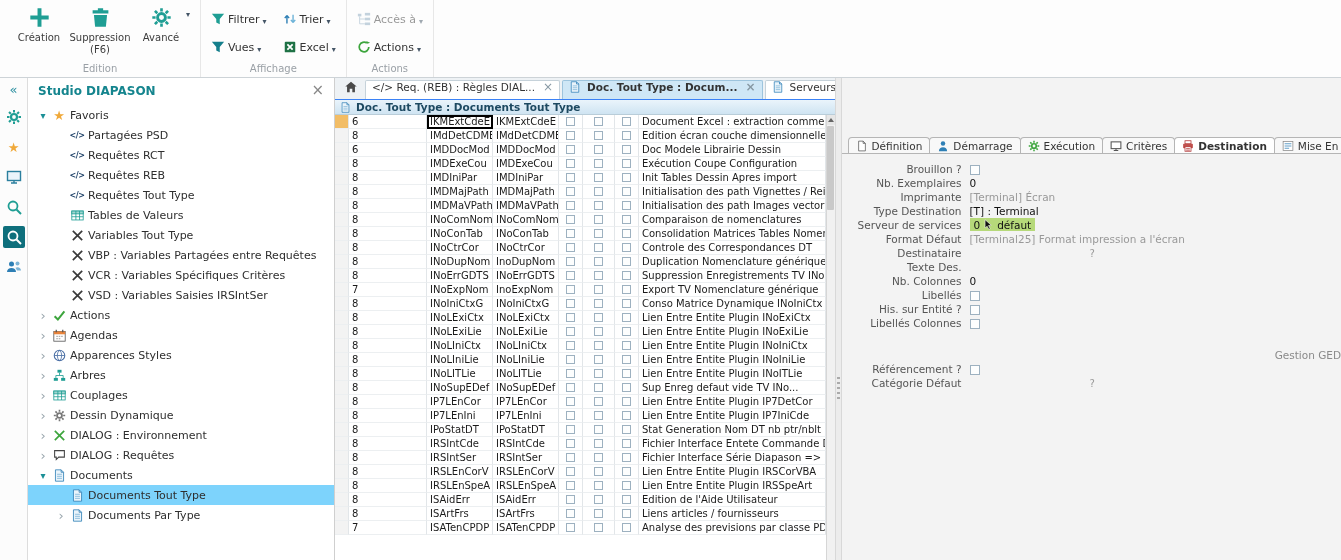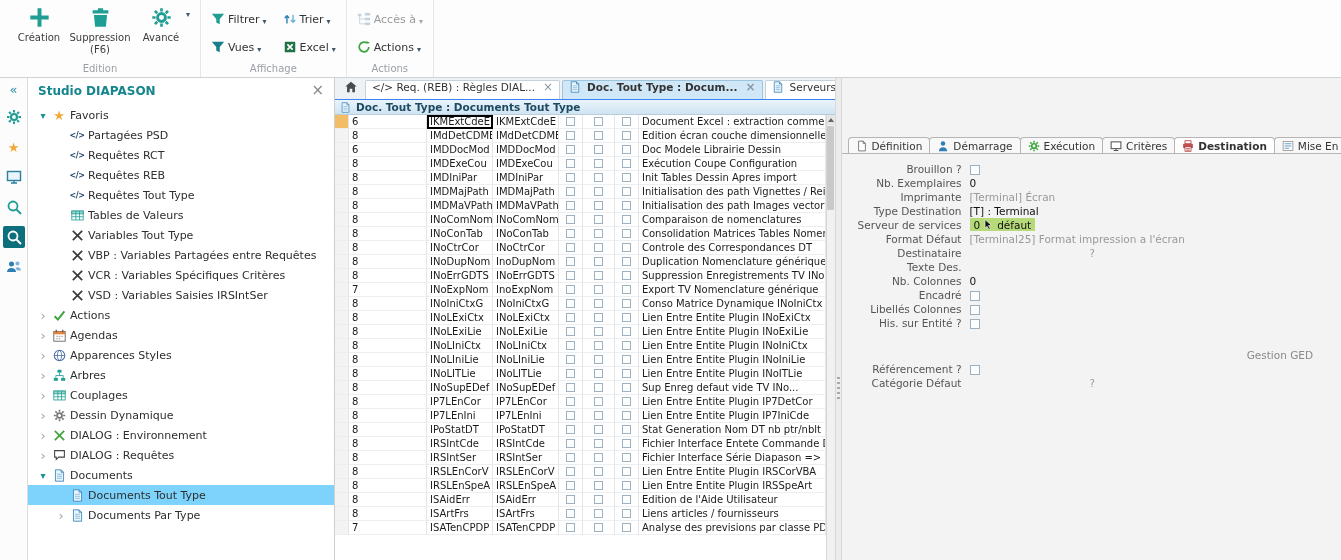--- a/index.html
+++ b/index.html
@@ -99,21 +99,21 @@
   .p-tab .ic svg{width:12px;height:12px}
   .panel-form{padding-top:7px}
   .f-row{height:14px;display:flex;align-items:flex-end}
   .f-label{flex:0 0 128px;width:128px;text-align:right;padding-right:8px;color:#555;font-size:10.5px;white-space:nowrap}
   .f-value{font-size:10.5px;color:#111;white-space:nowrap}
   .f-value.muted{color:#999}
   .cb2{width:10px;height:10px;border:1px solid #9db1c0;background:#fdfefe;display:inline-block}
   .f-hl{display:inline-flex;align-items:center;gap:3px;background:#b6d97a;padding:0 4px;height:13px;font-size:10.5px;color:#111}
   .f-hl .ic svg{width:11px;height:11px}
   .f-help{color:#999;margin-left:120px;font-size:10px}
-  .f-row.section{justify-content:flex-end;padding-right:28px;margin-top:18px}
+  .f-row.section{justify-content:flex-end;margin-top:18px}
   .sec-label{font-size:10.5px;color:#8a8a8a}
 </style>
 </head>
 <body>
 
 <div class="app">
   <div class="ribbon" id="ribbon">
       <div class="rgroup">
         <div class="rg-content big">
           <div class="bigbtn">
@@ -1110,29 +1110,29 @@
           </div>
           <div class="f-row">
             <span class="f-label">Texte Des.</span>
             <span class="f-value"></span>
           </div>
           <div class="f-row">
             <span class="f-label">Nb. Colonnes</span>
             <span class="f-value">0</span>
           </div>
           <div class="f-row">
-            <span class="f-label">Encadré</span>
+            <span class="f-label">Libellés</span>
             <span class="cb2"></span>
           </div>
           <div class="f-row">
+            <span class="f-label">His. sur Entité ?</span>
+            <span class="cb2"></span>
+          </div>
+          <div class="f-row">
             <span class="f-label">Libellés Colonnes</span>
-            <span class="cb2"></span>
-          </div>
-          <div class="f-row">
-            <span class="f-label">His. sur Entité ?</span>
             <span class="cb2"></span>
           </div>
           <div class="f-row section">
             <span class="sec-label">Gestion GED</span>
           </div>
           <div class="f-row">
             <span class="f-label">Référencement ?</span>
             <span class="cb2"></span>
           </div>
           <div class="f-row">

